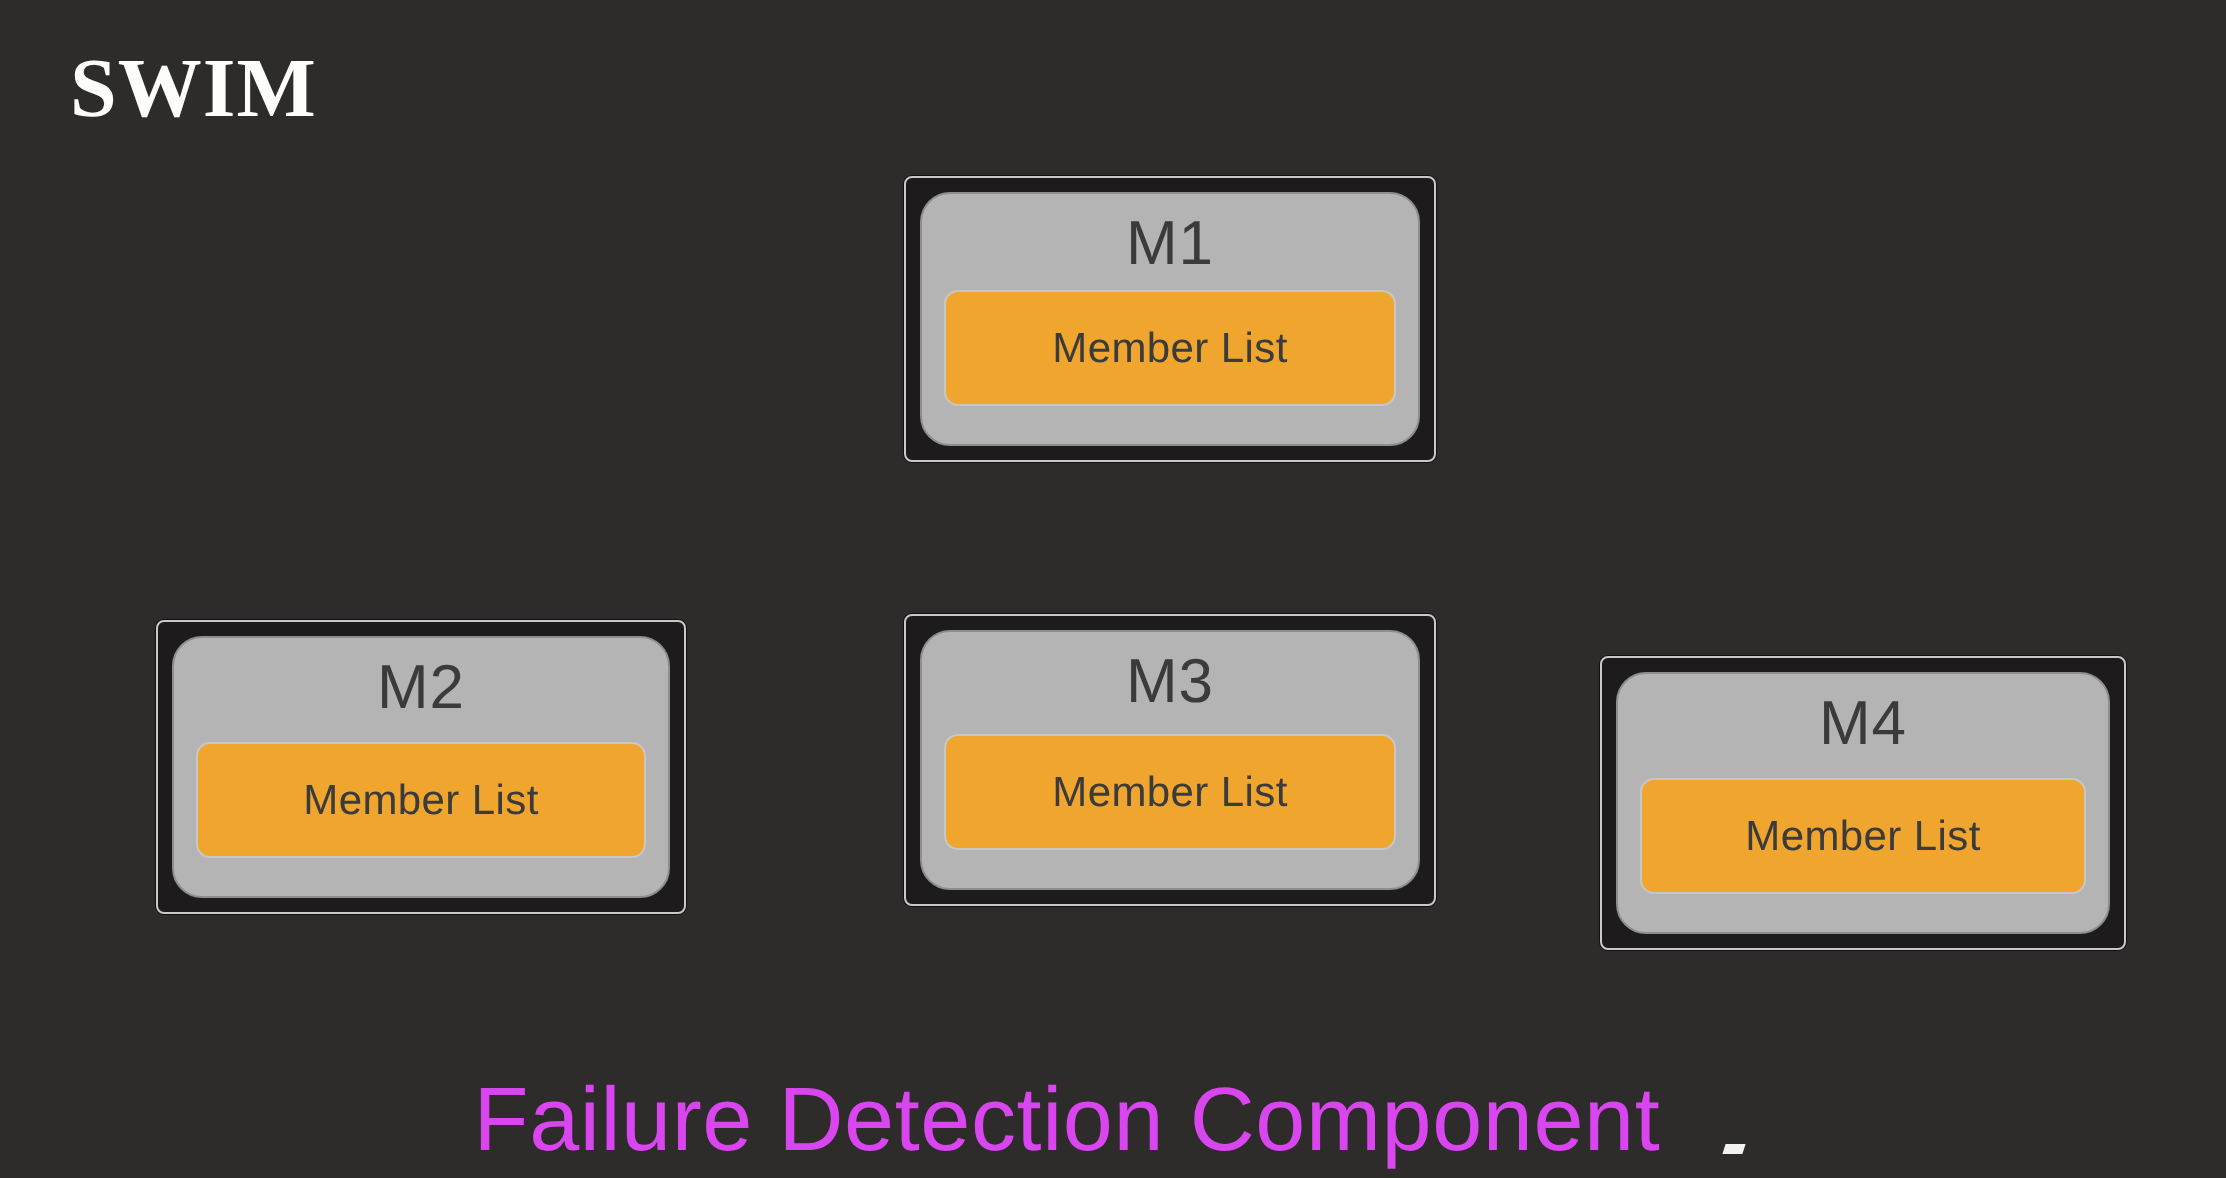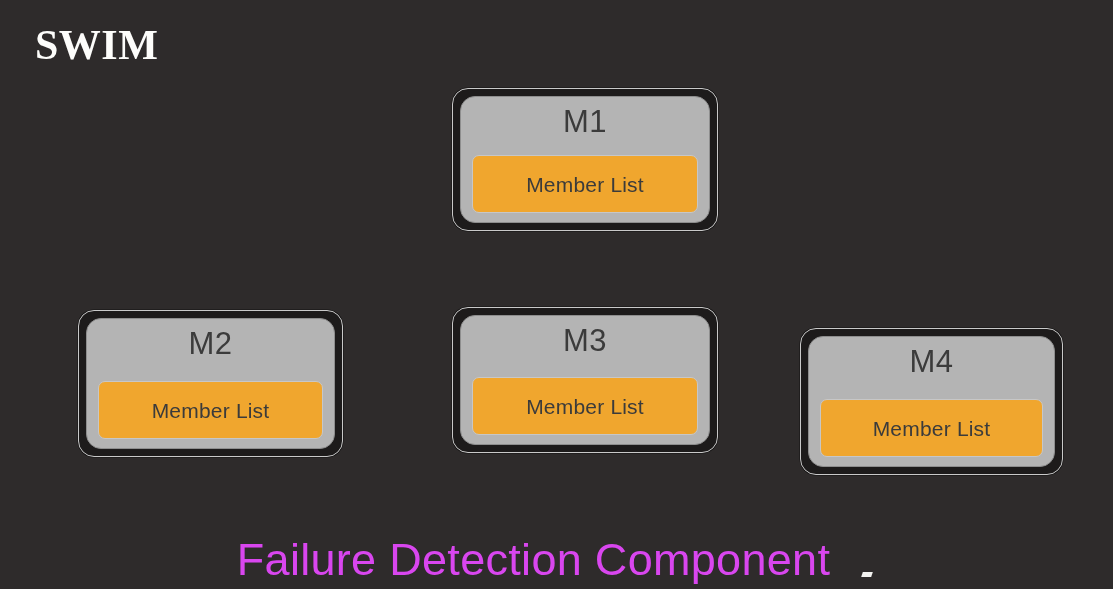--- a/index.html
+++ b/index.html
@@ -29,21 +29,21 @@
     letter-spacing: 0.5px;
     color: #fdfdfb;
     line-height: 1;
     white-space: nowrap;
   }
 
   
   .node {
     position: absolute;
     box-sizing: border-box;
-    border-radius: 16px;
+    border-radius: 4px;
     background: #1d1b1b;
     border: 1.5px solid #c9c9c9;
     padding: 7px;
     box-shadow: 0 0 0 0.5px rgba(0,0,0,0.6);
   }
   .node-inner {
     box-sizing: border-box;
     width: 100%;
     height: 100%;
     border-radius: 15px;
@@ -62,21 +62,21 @@
     line-height: 1;
     letter-spacing: 0.5px;
     margin-top: 9px;
     user-select: none;
   }
   .member-list {
     box-sizing: border-box;
     position: absolute;
     left: 11px;
     right: 11px;
-    bottom: 9px;
+    bottom: 19px;
     height: 58px;
     border-radius: 7px;
     background: #f0a62e;
     border: 1px solid #c7c7c7;
     display: flex;
     align-items: center;
     justify-content: center;
   }
   .member-list-label {
     font-family: "Liberation Sans", sans-serif;

